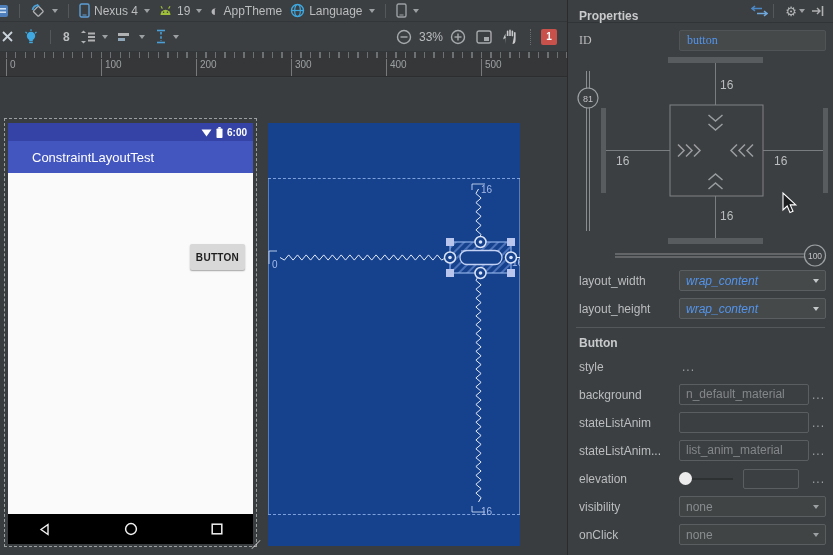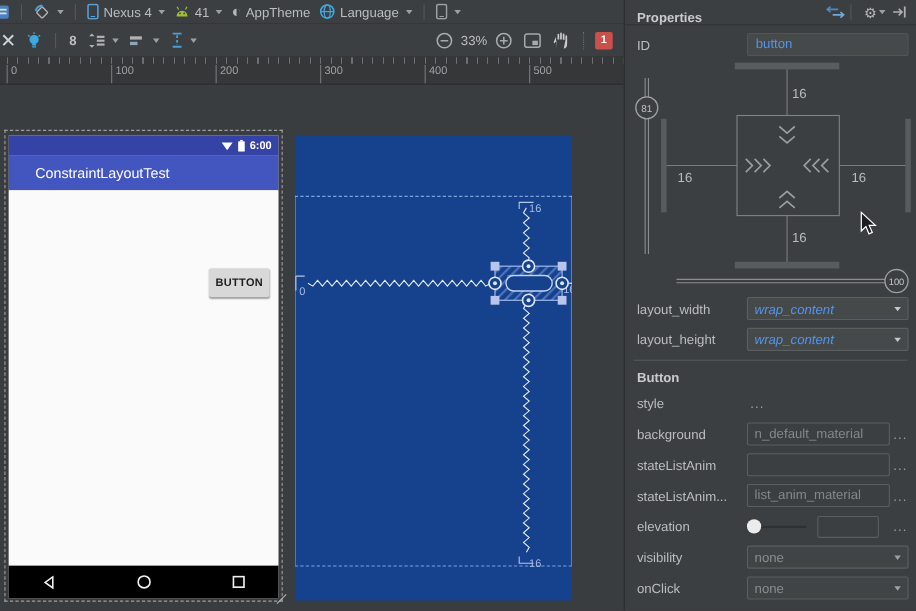--- a/index.html
+++ b/index.html
@@ -120,21 +120,21 @@
         <span class="caret"></span>
       </span>
       <span class="tbtn">
         <svg width="15" height="13" viewBox="0 0 15 13">
           <path d="M2.5,11 A5,5.2 0 0 1 12.5,11 Z" fill="#9FBF3B"></path>
           <line x1="4.4" y1="4.6" x2="3" y2="2.2" stroke="#9FBF3B" stroke-width="1.1"></line>
           <line x1="10.6" y1="4.6" x2="12" y2="2.2" stroke="#9FBF3B" stroke-width="1.1"></line>
           <circle cx="5.6" cy="8.2" r="0.8" fill="#3C3F41"></circle>
           <circle cx="9.4" cy="8.2" r="0.8" fill="#3C3F41"></circle>
         </svg>
-        <span>41</span>
+        <span>19</span>
         <span class="caret"></span>
       </span>
       <span class="tbtn">
         <span class="glyph" style="font-size:15px;">◐</span>
         <span>AppTheme</span>
       </span>
       <span class="tbtn">
         <svg width="15" height="15" viewBox="0 0 15 15">
           <circle cx="7.5" cy="7.5" r="6" fill="none" stroke="#3FA8E0" stroke-width="1.4"></circle>
           <ellipse cx="7.5" cy="7.5" rx="2.8" ry="6" fill="none" stroke="#3FA8E0" stroke-width="1.2"></ellipse>
@@ -349,21 +349,21 @@
         <span class="caret"></span>
       </span>
       <span class="hicon">
         <svg width="14" height="12" viewBox="0 0 14 12">
           <path d="M1,6 L9,6 M6,3 L9,6 L6,9" fill="none" stroke="#AFB1B3" stroke-width="1.4"></path>
           <line x1="11.5" y1="1" x2="11.5" y2="11" stroke="#AFB1B3" stroke-width="1.6"></line>
         </svg>
       </span>
     </div>
 
-    <div class="prop-row" style="margin-top:4px;">
+    <div class="prop-row" style="margin-top:4px;font-family:Liberation Serif, serif;">
       <span class="plabel">ID</span>
       <span class="idfield">button</span>
     </div>
 
     <div class="widget-box">
       <svg width="266" height="212" viewBox="0 0 266 212">
 
         <rect x="100" y="2" width="95" height="6" fill="#595C5E"></rect>
         <rect x="100" y="183" width="95" height="6" fill="#595C5E"></rect>
         <rect x="33" y="53" width="5" height="85" fill="#595C5E"></rect>

